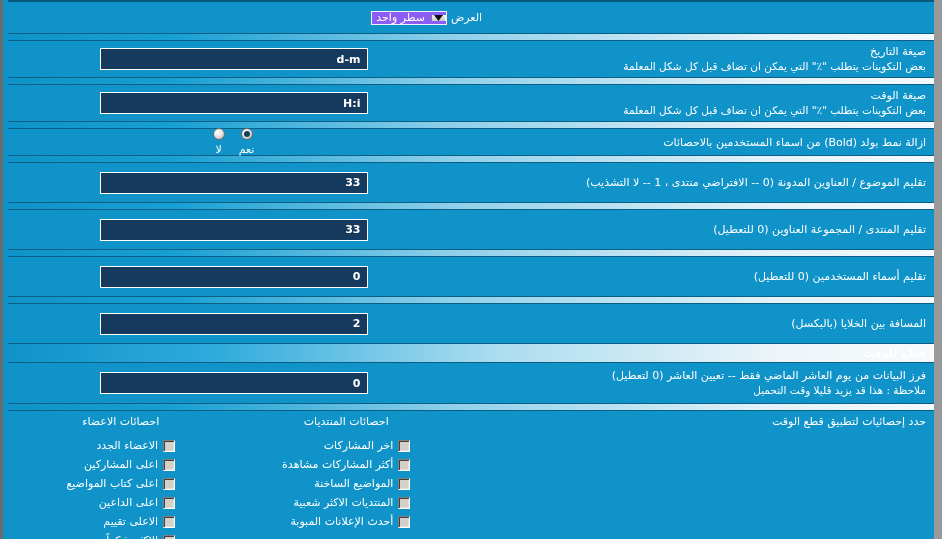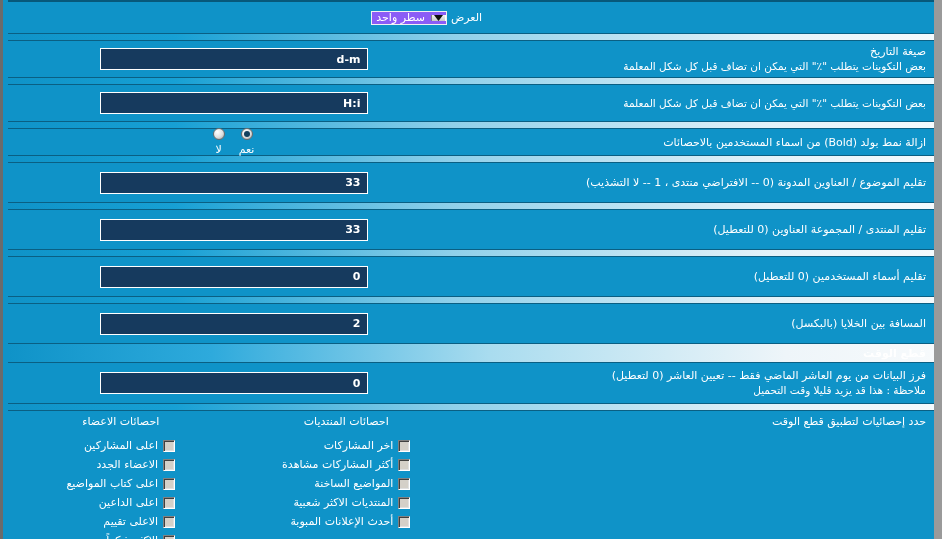--- a/index.html
+++ b/index.html
@@ -286,20 +286,21 @@
       </div>
       <div class="ctlcell">
         <input class="txtinput" type="text" value="d-m" style="">
       </div>
     </div>
 
     <div class="sep"></div>
 
     <div class="row" style="height:36px;">
       <div class="labelcell">
+        <span class="lbl-main">صيغة الوقت</span>
         <span class="lbl-sub">بعض التكوينات يتطلب "٪" التي يمكن ان تضاف قبل كل شكل المعلمة</span>
       </div>
       <div class="ctlcell">
         <input class="txtinput" type="text" value="H:i" style="">
       </div>
     </div>
 
     <div class="sep"></div>
 
     <div class="row" style="height:26px;">
@@ -411,25 +412,25 @@
             </div>
             
           </div>
         </div>
 
         <div class="checkcol">
           <div class="colhead">احصائات الاعضاء</div>
           <div class="items">
             <div class="checkitem">
               <span class="cb"></span>
+              <span>الاعضاء الجدد</span>
+            </div>
+            <div class="checkitem">
+              <span class="cb"></span>
               <span>اعلى المشاركين</span>
-            </div>
-            <div class="checkitem">
-              <span class="cb"></span>
-              <span>الاعضاء الجدد</span>
             </div>
             <div class="checkitem">
               <span class="cb"></span>
               <span>اعلى كتاب المواضيع</span>
             </div>
             <div class="checkitem">
               <span class="cb"></span>
               <span>اعلى الداعين</span>
             </div>
             <div class="checkitem">

